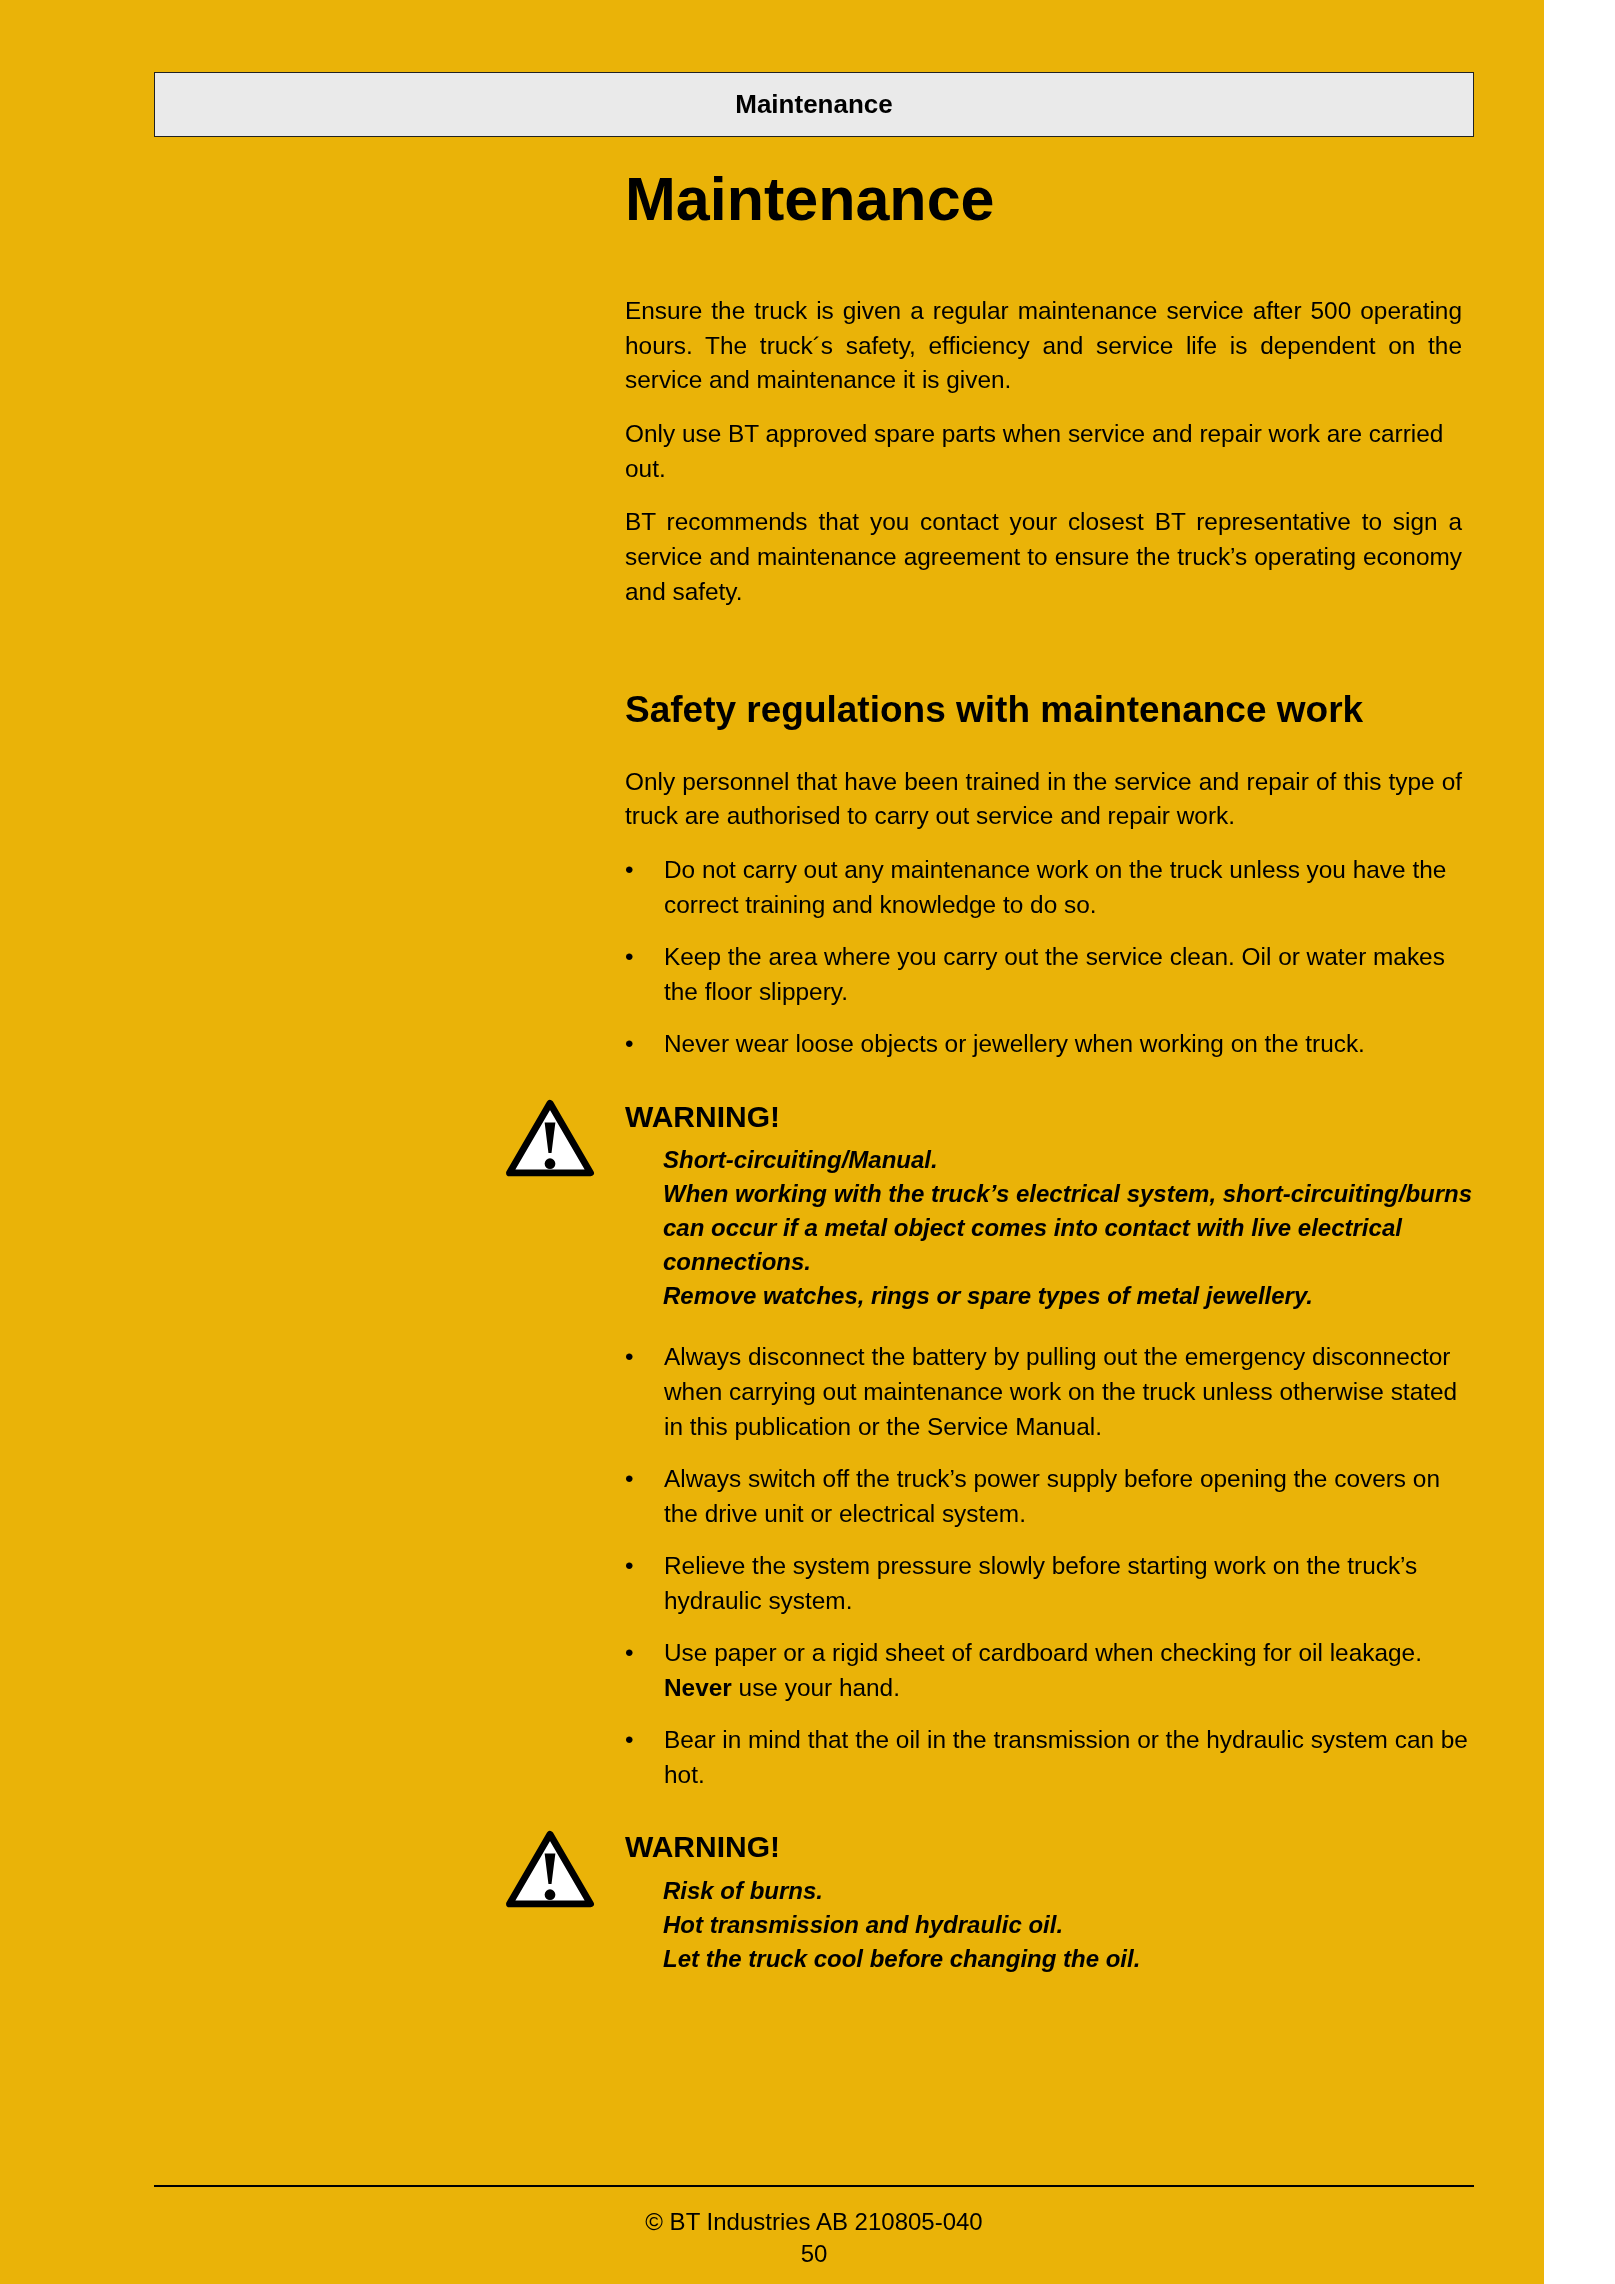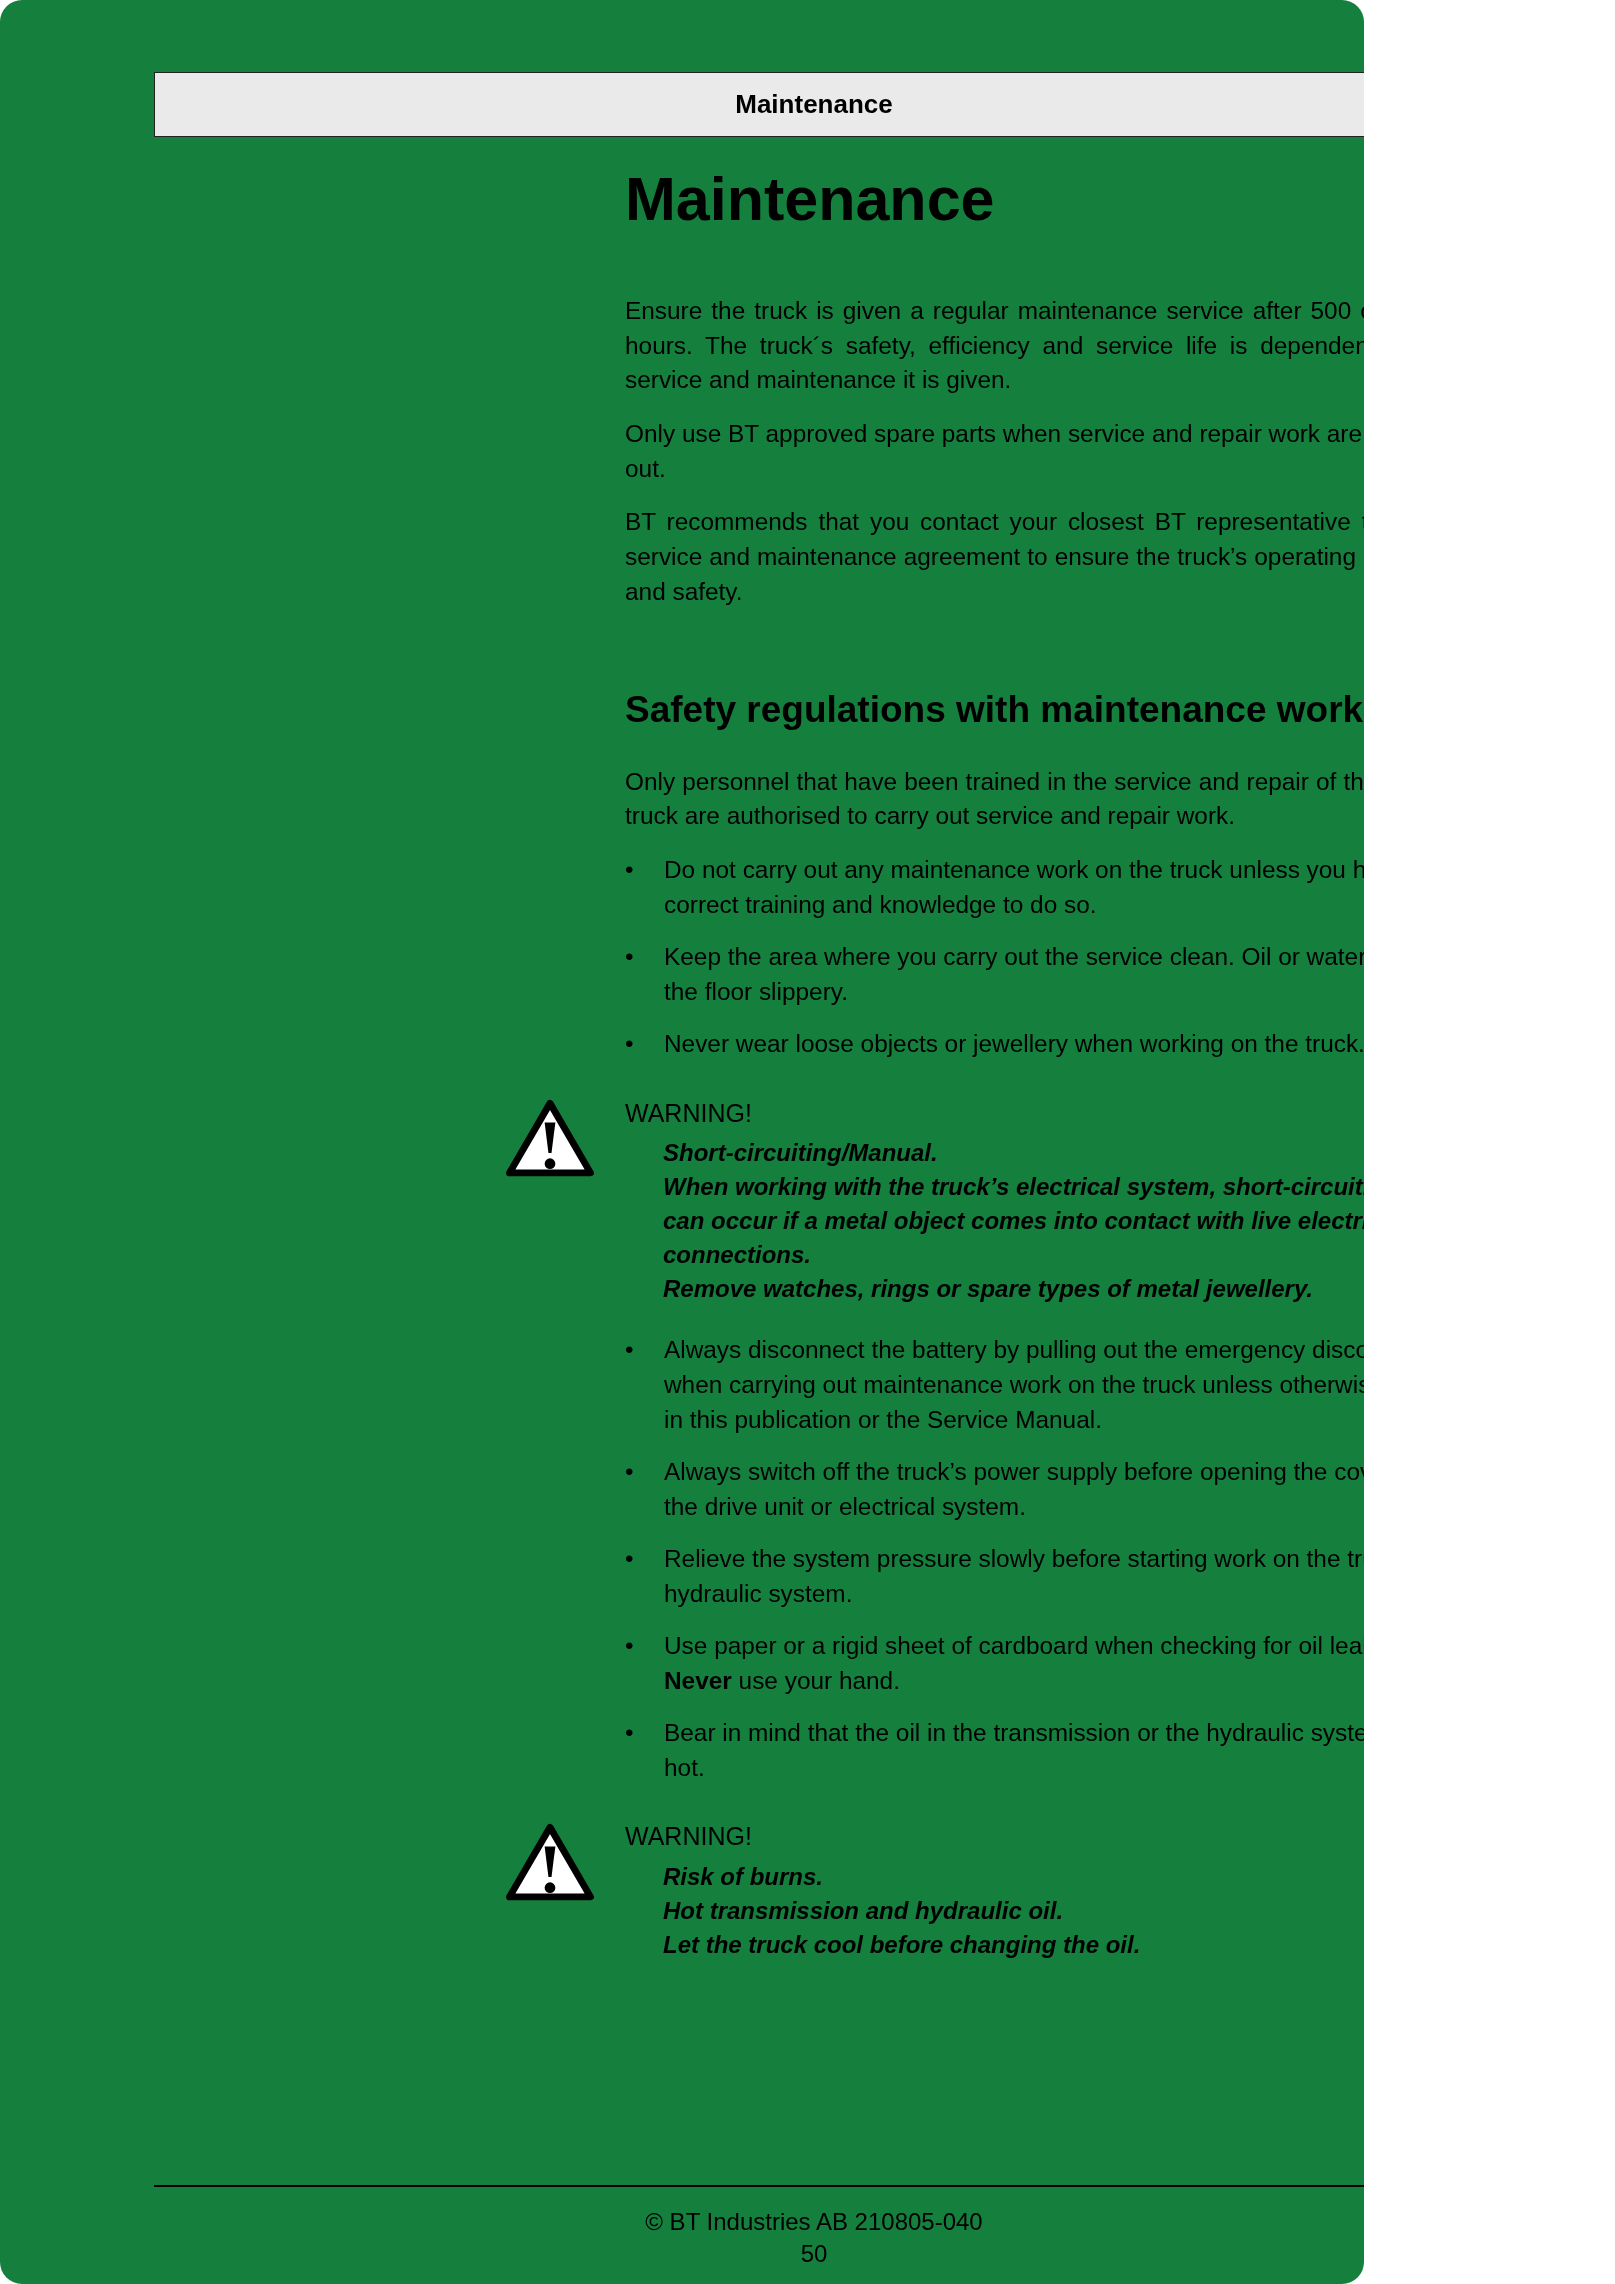--- a/index.html
+++ b/index.html
@@ -2,27 +2,26 @@
 <html style="font-size:11px"><head>
 <meta charset="utf-8">
 <style>
   html, body {
     margin: 0;
     padding: 0;
     background: #ffffff;
   }
   .page {
     position: relative;
-    width: 1364px;
+    width: 1544px;
     height: 2284px;
-    background: #15803d;
+    background: #eab308;
     color: #000000;
     font-family: "Liberation Sans", sans-serif;
     overflow: hidden;
-    border-radius: 22px;
   }
   .header-box {
     position: absolute;
     left: 154px;
     top: 72px;
     width: 1320px;
     height: 65px;
     box-sizing: border-box;
     background: #eaeaea;
     border: 1.4px solid #222222;
@@ -76,22 +75,22 @@
   }
   .warning-icon {
     position: absolute;
     left: -121px;
     top: 2.7px;
     width: 92px;
     height: 81px;
     display: block;
   }
   .warning-title {
-    font-size: 25px;
-    font-weight: normal;
+    font-size: 30px;
+    font-weight: bold;
     margin: 0 0 5.4px 0;
     line-height: 1.4;
   }
   .warning-body {
     margin-left: 38px;
     font-size: 24px;
     font-weight: bold;
     font-style: italic;
     line-height: 1.42;
   }

